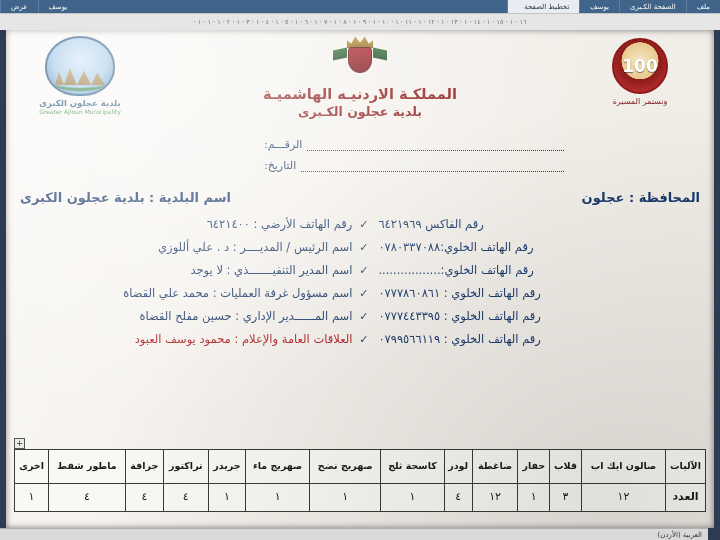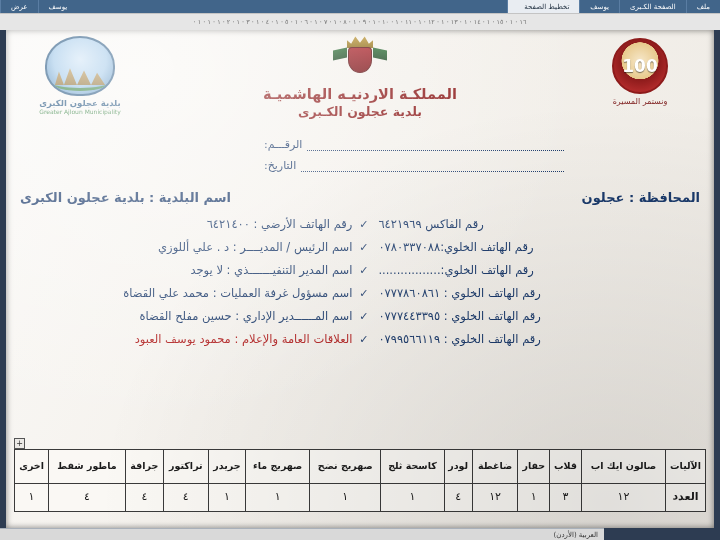--- a/index.html
+++ b/index.html
@@ -208,21 +208,21 @@
   }
   .plus-badge {
     position: absolute; top: -11px; left: 0;
     width: 11px; height: 11px;
     border: 1px solid #555; background: #eceae6;
     font-size: 8px; line-height: 9px; text-align: center; color: #333;
   }
 
   
   .statusbar {
-    position: absolute; bottom: 0; left: 0; width: 604px; height: 12px;
+    position: absolute; bottom: 0; left: 0; width: 708px; height: 12px;
     background: #d9d9d9; border-top: 1px solid #a8b0ba;
     font-size: 7px; color: #333; display: flex; align-items: center;
   }
   .statusbar .right { margin-right: 6px; }
   .statusbar .sp { flex: 1; }
 </style>
 </head>
 <body>
 
 <div class="screen">

